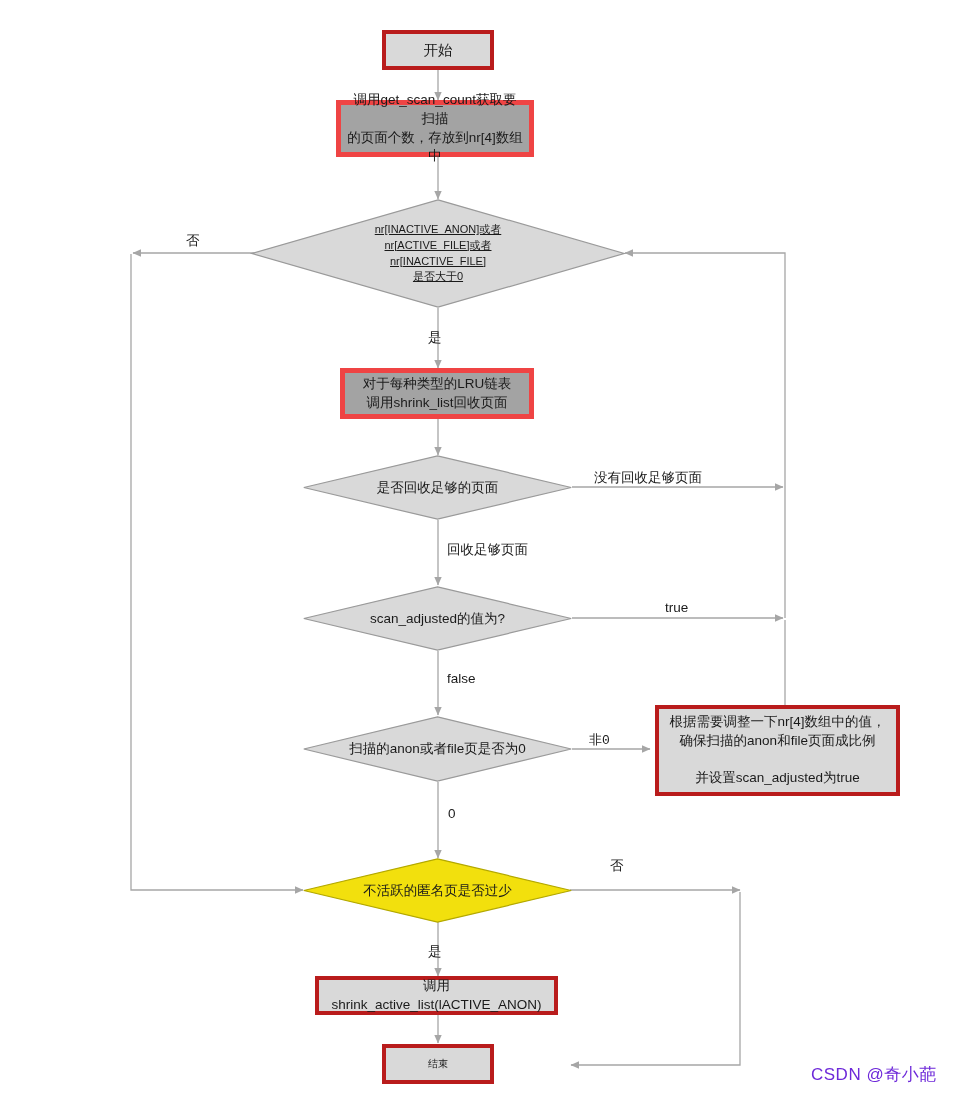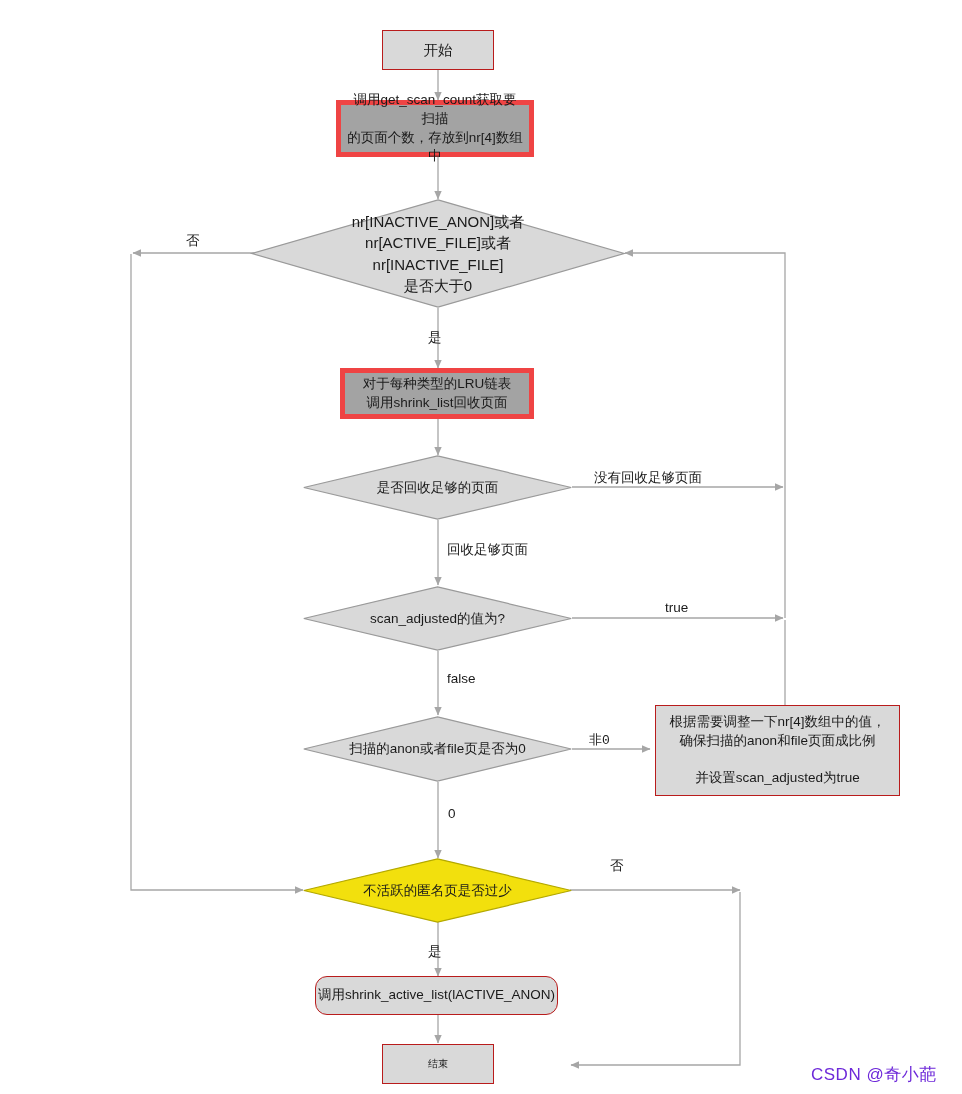--- a/index.html
+++ b/index.html
@@ -25,21 +25,21 @@
     position:absolute;
     box-sizing:border-box;
     display:flex;
     align-items:center;
     justify-content:center;
     text-align:center;
     color:#1a1a1a;
     line-height:1.38;
   }
   .box{
-    border:1px solid #b91c1c;
+    border:4px solid #b91c1c;
     background:#d9d9d9;
   }
   .box.yellow{
     background:#a3a3a3;
     border:5px solid #ef4444;
   }
   .diamond-wrap{
     position:absolute;
   }
   .diamond-svg{
@@ -133,21 +133,21 @@
 
   <div class="node box yellow ml" style="left:336px;top:100px;width:198px;height:57px;font-size:13.5px;padding:0 6px;">
     <span>调用get_scan_count获取要扫描
 的页面个数，存放到nr[4]数组中</span>
   </div>
 
   <div class="diamond-wrap" style="left:251px;top:199px;width:374px;height:109px;">
     <svg class="diamond-svg" width="374" height="109" viewBox="0 0 374 109">
       <polygon points="187,0.8 373.2,54.5 187,108.2 0.8,54.5" fill="#d9d9d9" stroke="#9a9a9a" stroke-width="1.2"></polygon>
     </svg>
-    <div class="diamond-label" style="font-size:15px;">nr[INACTIVE_ANON]或者
+    <div class="diamond-label" style="font-size:11px;text-decoration:underline;">nr[INACTIVE_ANON]或者
 nr[ACTIVE_FILE]或者
 nr[INACTIVE_FILE]
 是否大于0</div>
   </div>
 
   <div class="node box yellow ml" style="left:340px;top:368px;width:194px;height:51px;font-size:13.5px;padding:0 6px;">
     <span>对于每种类型的LRU链表
 调用shrink_list回收页面</span>
   </div>
 
@@ -179,21 +179,21 @@
 并设置scan_adjusted为true</span>
   </div>
 
   <div class="diamond-wrap" style="left:303px;top:858px;width:269px;height:65px;">
     <svg class="diamond-svg" width="269" height="65" viewBox="0 0 269 65">
       <polygon points="134.5,0.8 268.2,32.5 134.5,64.2 0.8,32.5" fill="#f2e00d" stroke="#b3a800" stroke-width="1.2"></polygon>
     </svg>
     <div class="diamond-label" style="font-size:13.5px;">不活跃的匿名页是否过少</div>
   </div>
 
-  <div class="node box" style="left:315px;top:976px;width:243px;height:39px;font-size:13.5px;border-radius:12px;">
+  <div class="node box" style="left:315px;top:976px;width:243px;height:39px;font-size:13.5px;">
     <span>调用shrink_active_list(lACTIVE_ANON)</span>
   </div>
 
   <div class="node box" style="left:382px;top:1044px;width:112px;height:40px;font-size:10px;justify-content:center;">
     <span>结束</span>
   </div>
 
   <div class="edge-label" style="left:186px;top:232px;font-size:13.5px;">否</div>
 
   <div class="edge-label" style="left:428px;top:329px;font-size:13.5px;">是</div>

